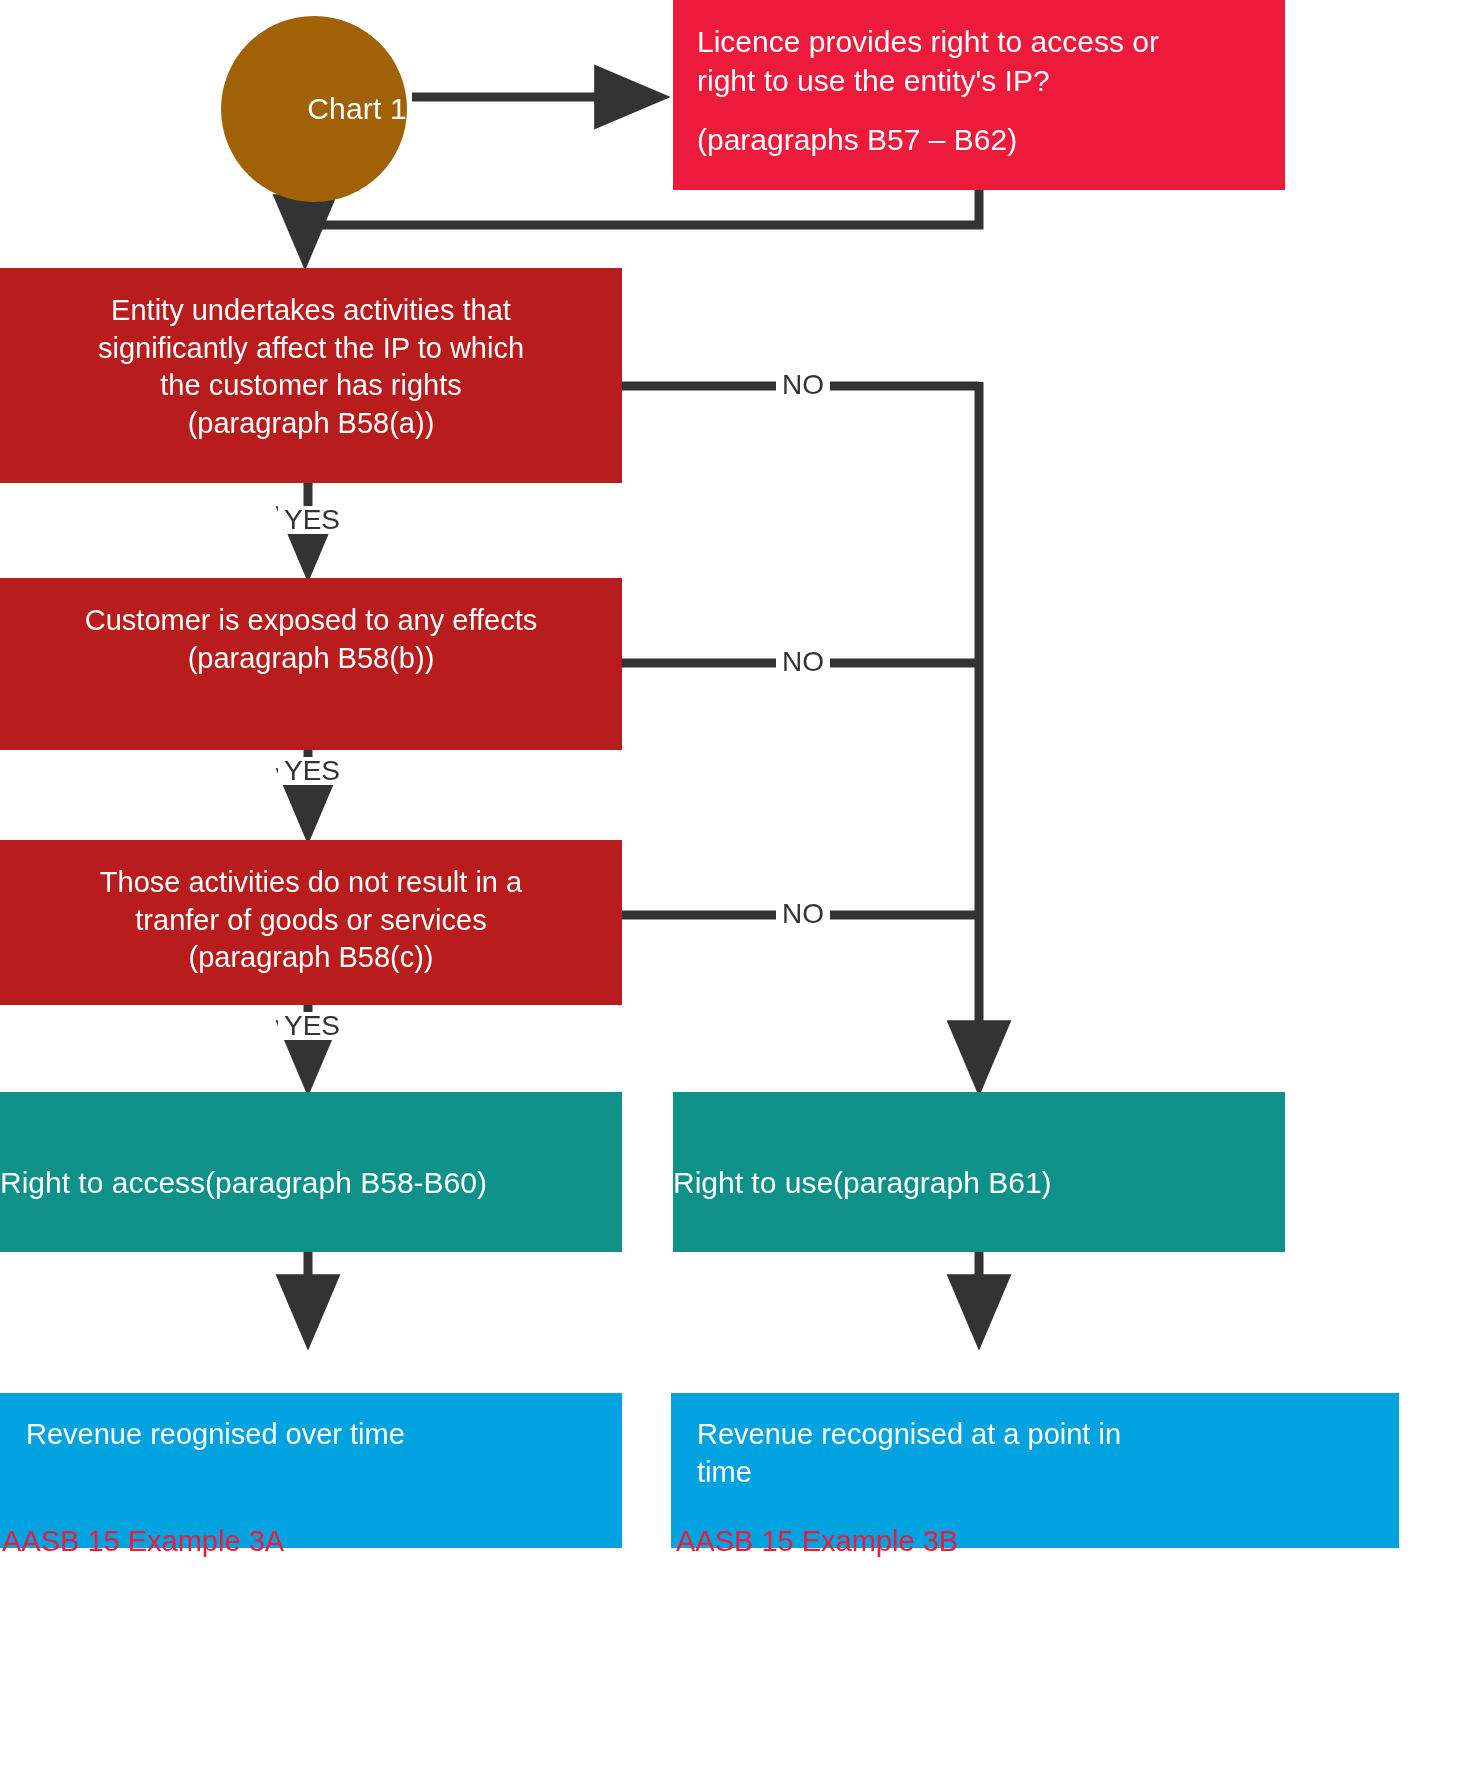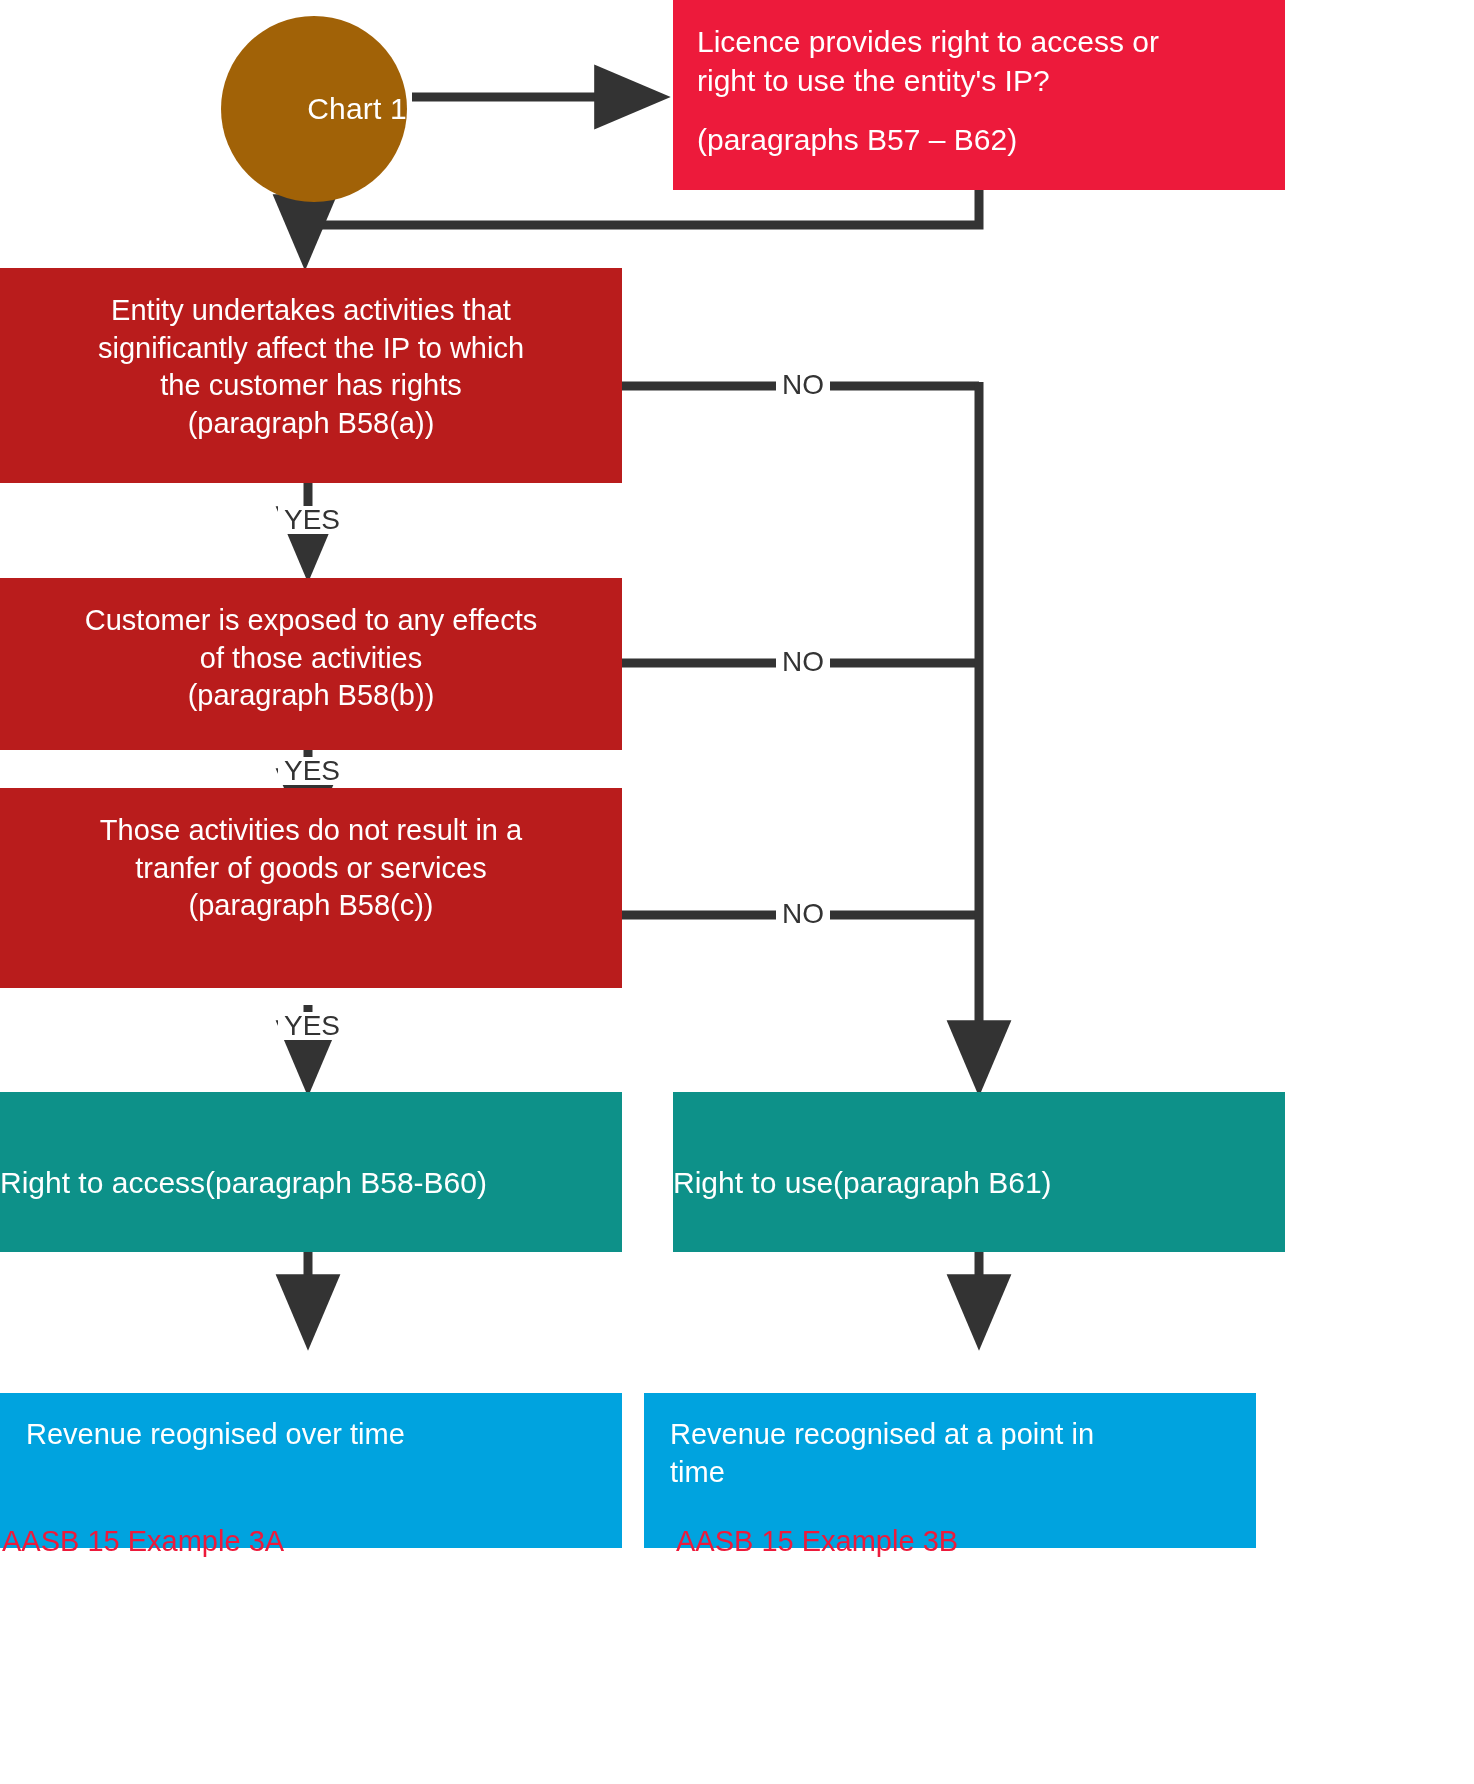--- a/index.html
+++ b/index.html
@@ -31,38 +31,38 @@
   }
   .box-red .gap{height:20px;}
 
   
   .box-orange{
     background:#b91c1c;left:0px;width:622px;
     padding:24px 26px 0 26px;font-size:29px;line-height:1.30;text-align:center;
   }
   #orange1{top:268px;height:215px;}
   #orange2{top:578px;height:172px;}
-  #orange3{top:788px;height:200px;}
+  #orange3{top:840px;height:165px;}
 
   
   .box-teal{
     background:#0D9189;font-size:30px;line-height:1.32;text-align:center;
     display:flex;flex-direction:row;align-items:center;justify-content:flex-start;
     padding-top:22px;box-sizing:border-box;
   }
   #teal-left{left:0px;top:1092px;width:622px;height:160px;}
   #teal-right{left:673px;top:1092px;width:612px;height:160px;}
 
   
   .box-blue{
     background:#00A3DF;font-size:29px;line-height:1.32;
     padding:22px 26px 0 26px;box-sizing:border-box;margin-top:48px;
   }
   #blue-left{left:0px;top:1345px;width:622px;height:155px;}
-  #blue-right{left:644px;top:1345px;width:612px;height:155px;}
+  #blue-right{left:671px;top:1345px;width:728px;height:155px;}
 
   
   .caption{
     position:absolute;color:#ED1A3B;font-size:29px;white-space:nowrap;
   }
   #cap-left{left:2px;top:1525px;}
   #cap-right{left:676px;top:1525px;}
 
   
   .edge-label{
@@ -138,21 +138,20 @@
 
   <div class="node box-orange" id="orange1">
     <span class="line">Entity undertakes activities that</span>
     <span class="line">significantly affect the IP to which</span>
     <span class="line">the customer has rights</span>
     <span class="line">(paragraph B58(a))</span>
   </div>
 
   <div class="node box-orange" id="orange2">
     <span class="line">Customer is exposed to any effects</span>
-    <span class="line">of those activities</span>
     <span class="line">(paragraph B58(b))</span>
   </div>
 
   <div class="node box-orange" id="orange3">
     <span class="line">Those activities do not result in a</span>
     <span class="line">tranfer of goods or services</span>
     <span class="line">(paragraph B58(c))</span>
   </div>
 
   <div class="node box-teal" id="teal-left">

